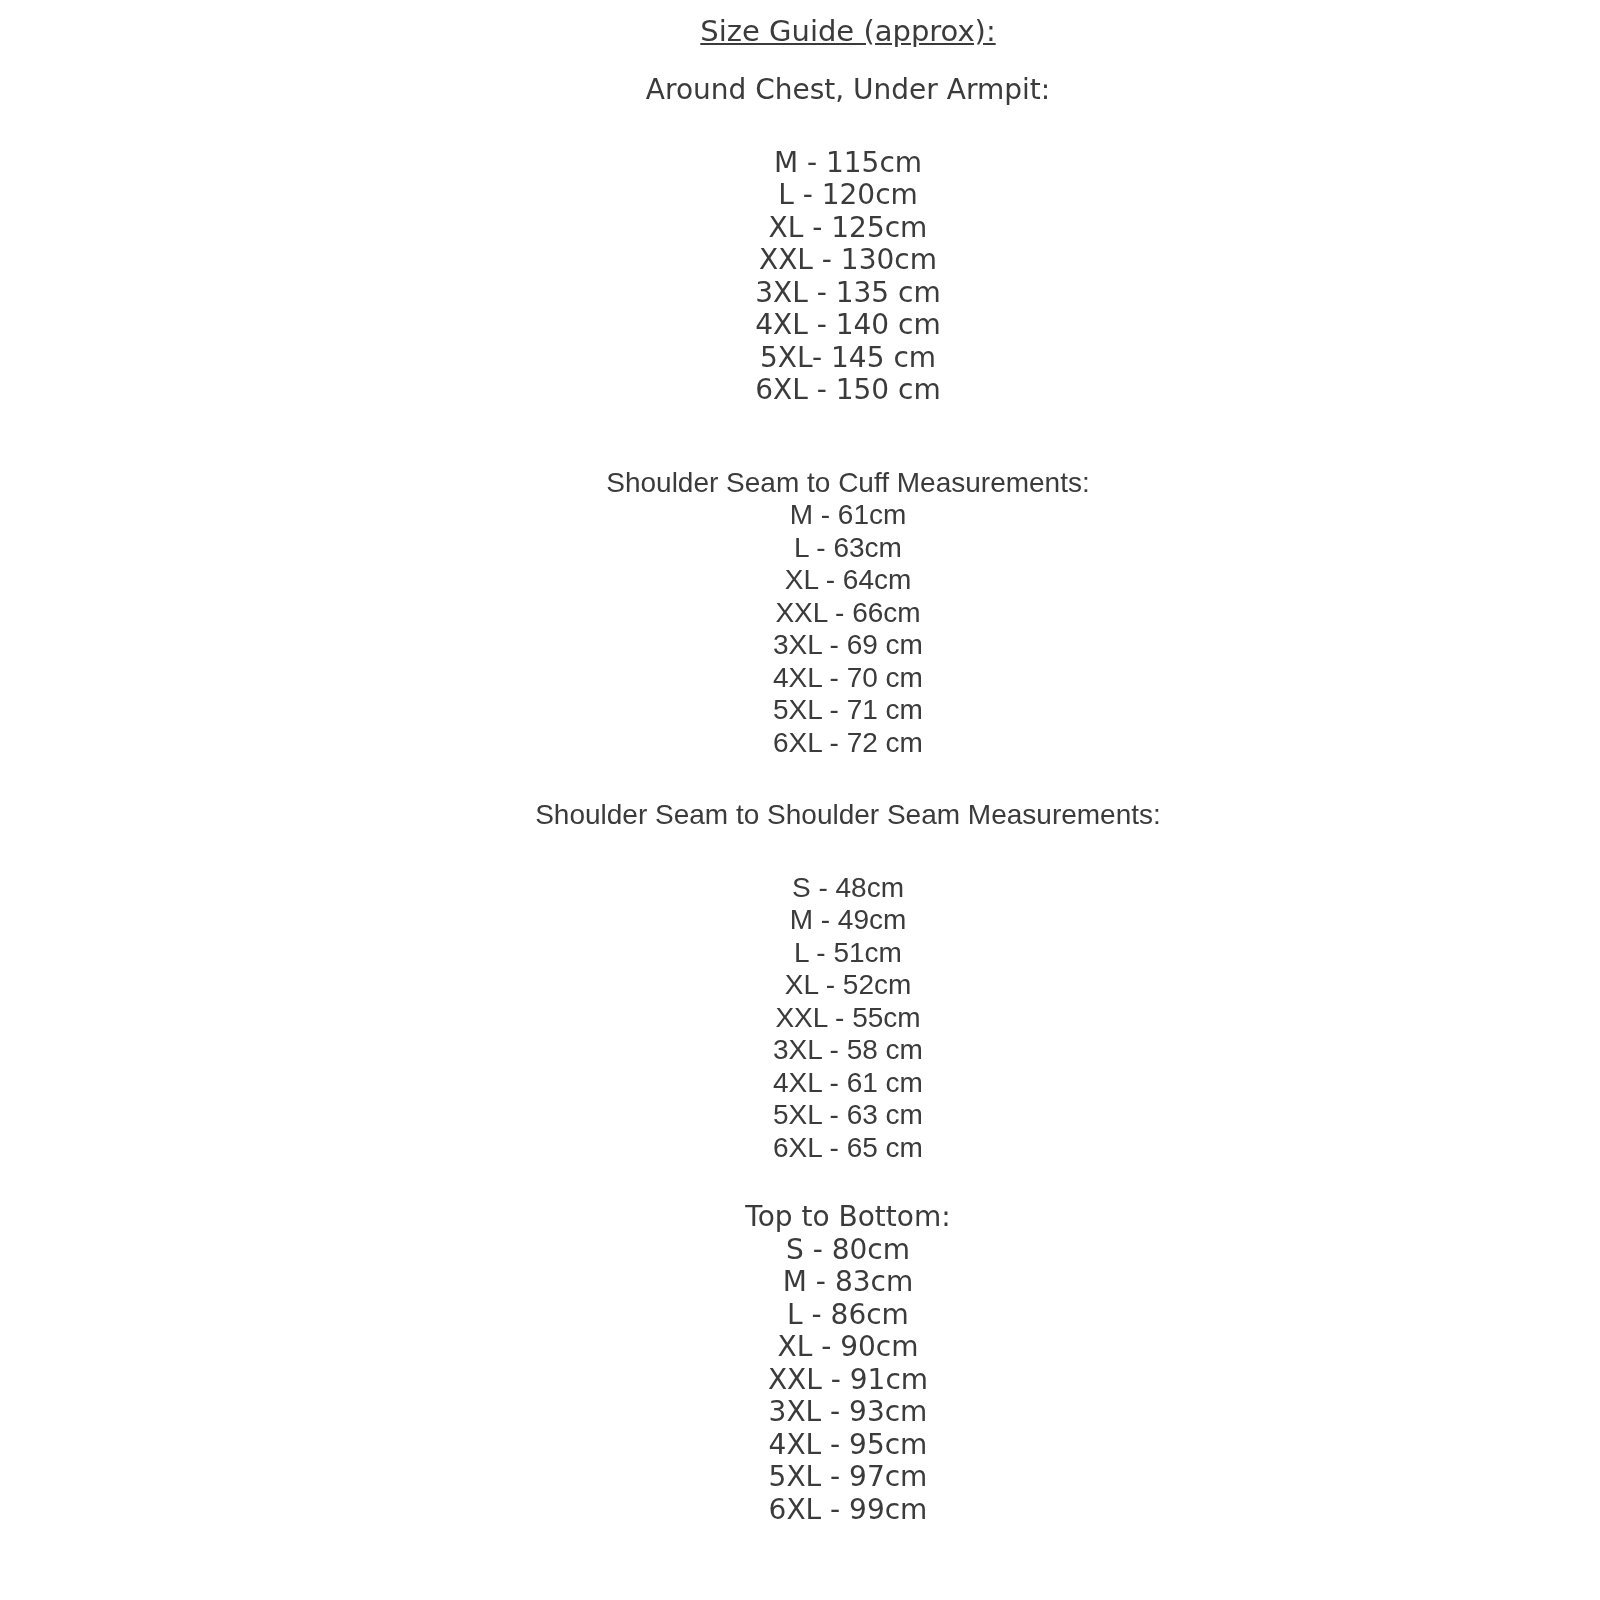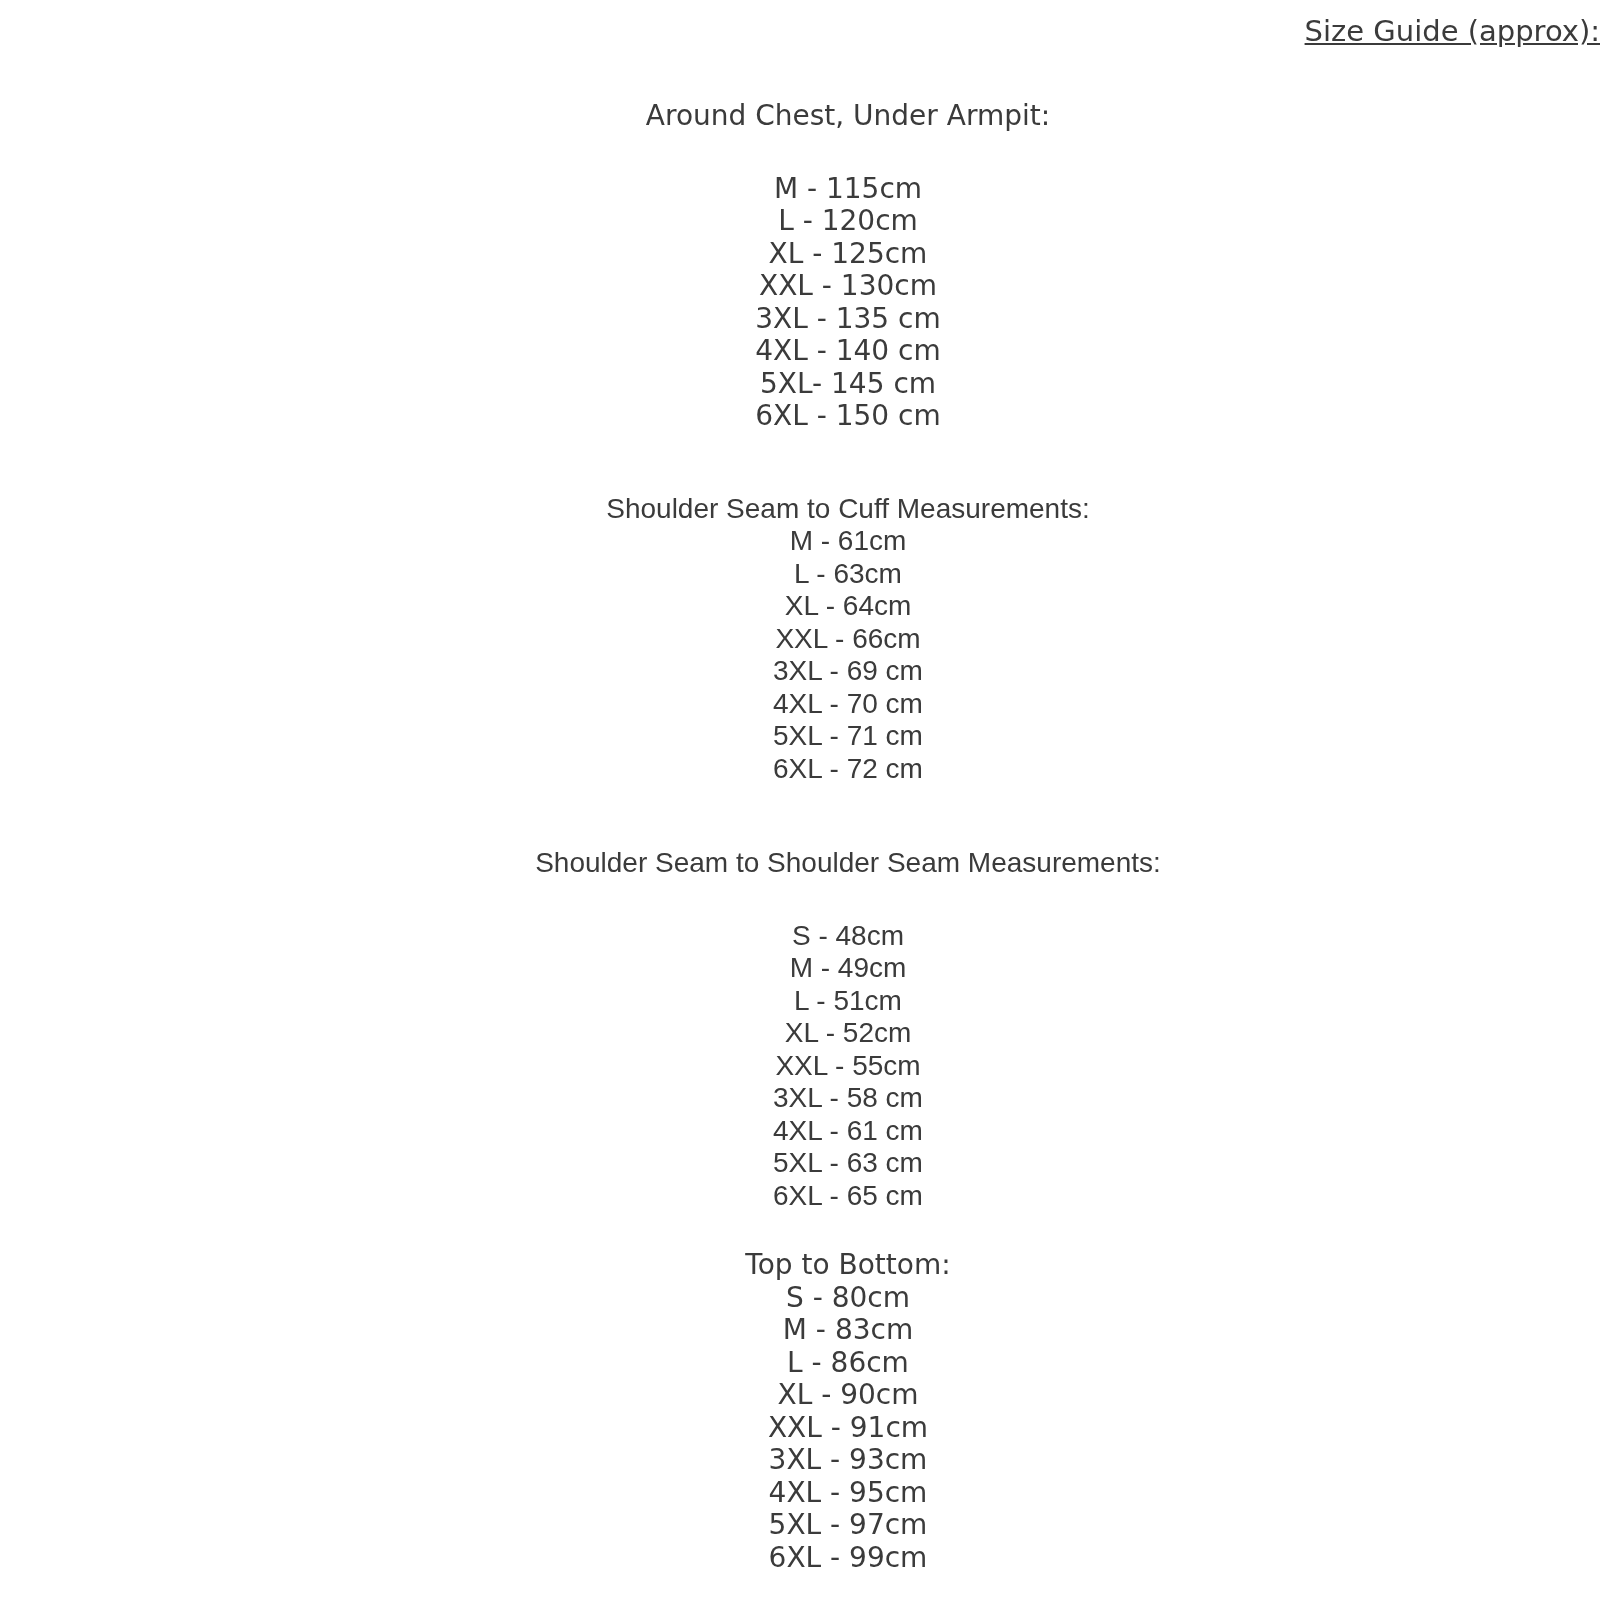--- a/index.html
+++ b/index.html
@@ -17,40 +17,39 @@
     padding-top: 14px;
     margin-left: 96px;          
     text-align: center;
   }
   .title {
     font-family: "DejaVu Sans", sans-serif;
     font-size: 29px;
     line-height: 34px;
     text-decoration: underline;
     white-space: pre;
-    text-align: right;
   }
   .section .heading,
   .section .line {
     font-size: 28px;
     line-height: 32.5px;
     white-space: pre;
   }
   .section.wide .heading,
   .section.wide .line {
     font-family: "DejaVu Sans", sans-serif;
   }
   .section.narrow .heading,
   .section.narrow .line {
     font-family: "Liberation Sans", sans-serif;
   }
   
-  #sections section:nth-child(1) { margin-top: 52px; text-align: center; }
+  #sections section:nth-child(1) { margin-top: 26px; text-align: center; }
   #sections section:nth-child(2) { margin-top: 60px; }
-  #sections section:nth-child(3) { margin-top: 62px; }
+  #sections section:nth-child(3) { margin-top: 40px; }
   #sections section:nth-child(4) { margin-top: 37px; }
   .heading.gap-after { margin-bottom: 40px; }  
 </style>
 </head>
 <body style="color: rgb(59, 59, 59); background: rgb(255, 255, 255);">
 
 <div class="content">
   <div class="title">Size Guide (approx):</div>
   <div id="sections">
       <section class="section wide">

